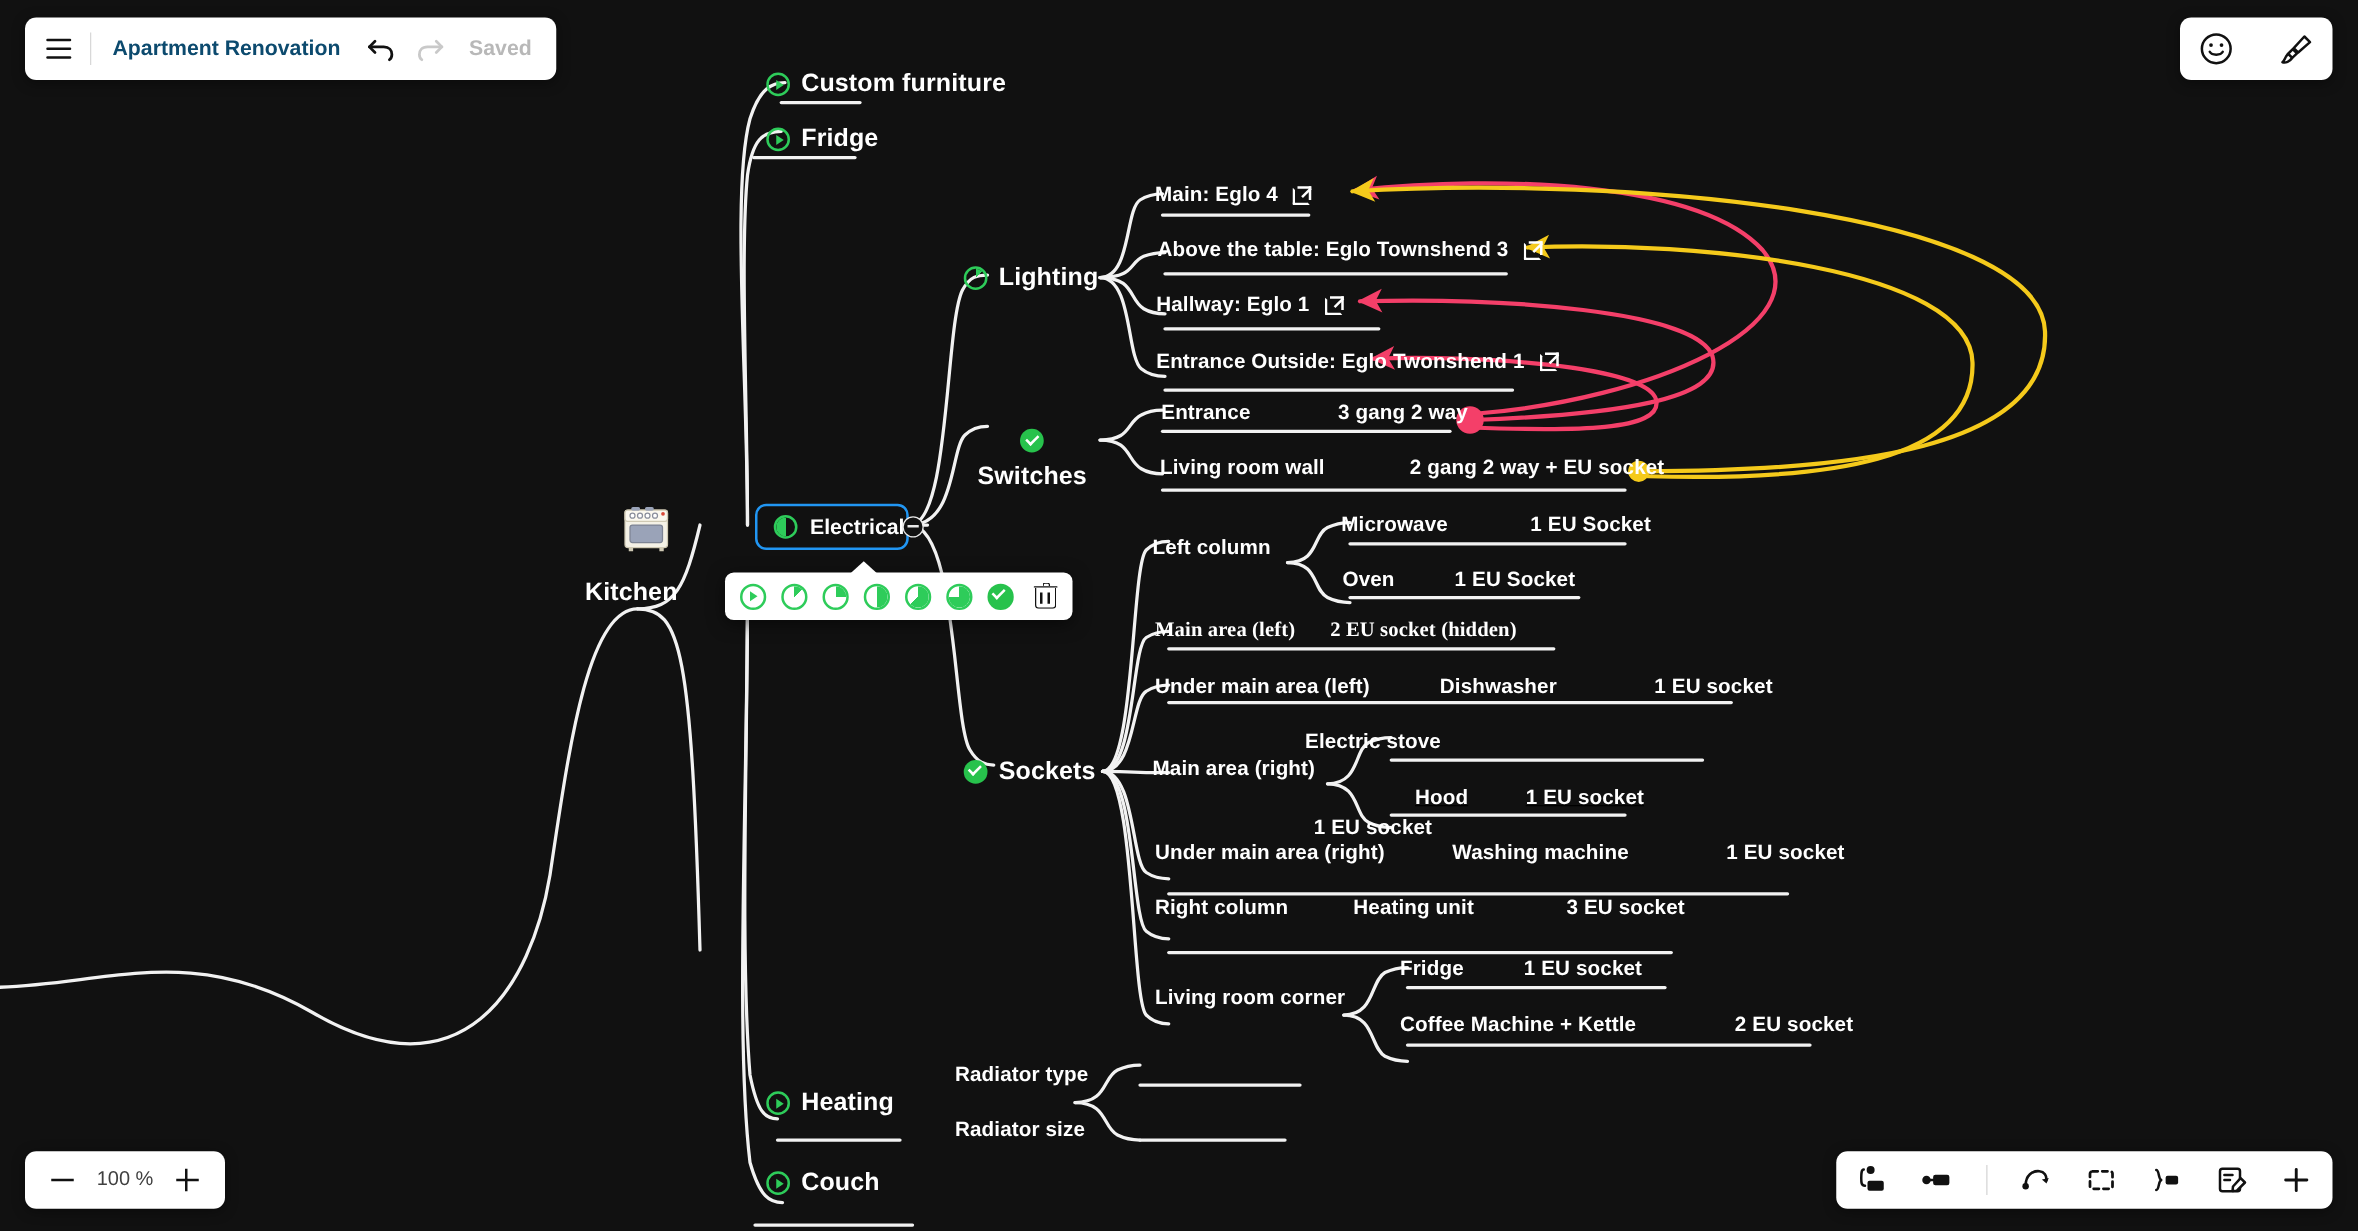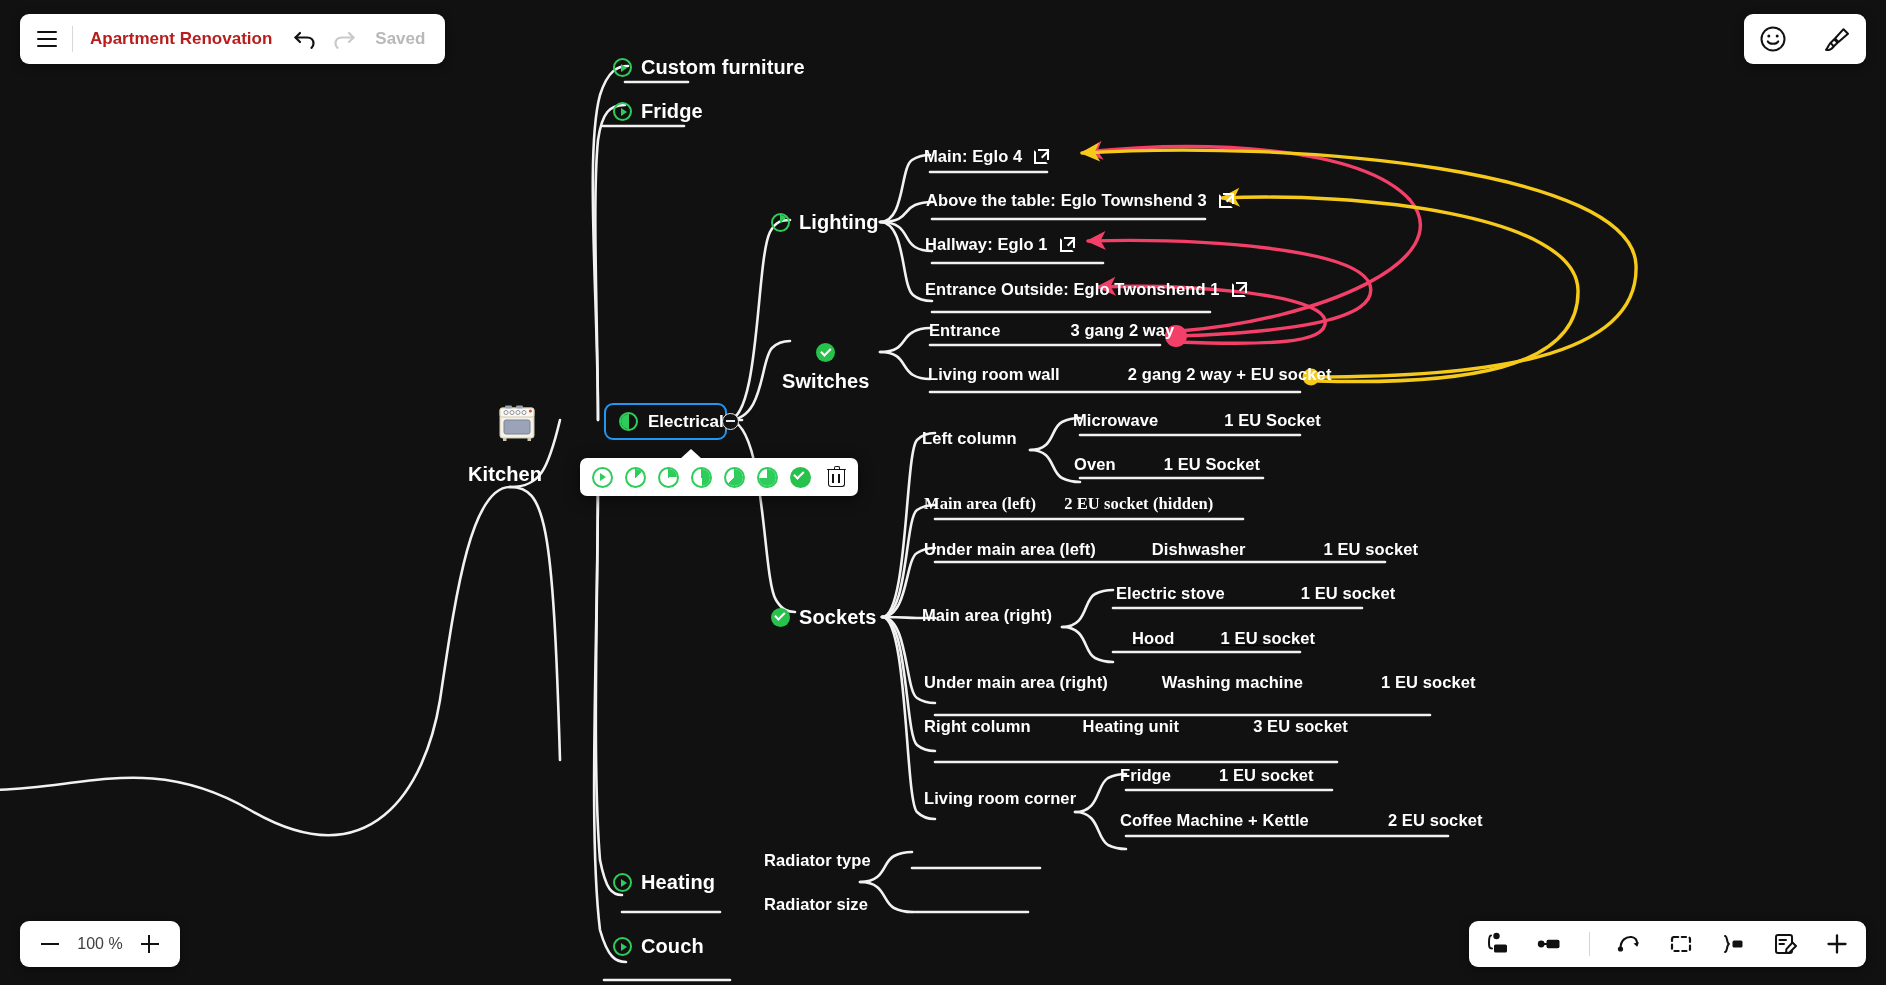--- a/index.html
+++ b/index.html
@@ -63,21 +63,21 @@
   .trash u{position:absolute;top:8px;width:1.7px;height:9px;background:#111;}
   .trash u.a{left:5px;} .trash u.b{left:11.3px;}
 
   
   .toolbar-top{position:absolute;left:20px;top:14px;height:50px;background:#fff;border-radius:9px;
      display:flex;align-items:center;padding:0 6px;box-shadow:0 2px 10px rgba(0,0,0,.4);}
   .hamb{width:42px;height:42px;display:flex;flex-direction:column;justify-content:center;
      align-items:center;gap:4.5px;cursor:pointer;}
   .hamb span{display:block;width:20px;height:2.1px;background:#111;border-radius:2px;}
   .vdiv{width:1px;height:26px;background:#d8d8d8;margin:0 4px;}
-  .doctitle{color:#b91c1c;font-size:17px;font-weight:700;padding:0 13px;white-space:nowrap;}
+  .doctitle{color:#0c4a6e;font-size:17px;font-weight:700;padding:0 13px;white-space:nowrap;}
   .undo,.redo{width:34px;height:34px;position:relative;cursor:pointer;margin:0 3px;}
   .undo svg,.redo svg{position:absolute;left:5px;top:6px;}
   .saved{color:#b8b8b8;font-size:17px;font-weight:700;padding:0 14px 0 10px;}
 
   .toolbar-tr{position:absolute;right:20px;top:14px;height:50px;background:#fff;border-radius:9px;
      display:flex;align-items:center;padding:0 14px;gap:34px;box-shadow:0 2px 10px rgba(0,0,0,.4);}
   .tr-btn{width:30px;height:30px;position:relative;cursor:pointer;}
 
   .zoombar{position:absolute;left:20px;bottom:18px;height:46px;width:160px;background:#fff;border-radius:9px;
      display:flex;align-items:center;justify-content:space-between;padding:0 20px;box-sizing:border-box;
@@ -326,21 +326,21 @@
 
   <div class="node small" style="left:924px;top:541px;gap:56px;">
     <span class="txt">Under main area (left)</span>
     <span class="txt">Dishwasher</span>
     <span class="txt" style="margin-left:22px;">1 EU socket</span>
   </div>
 
   <div class="node small" style="left:922px;top:607px;">
     <span class="txt">Main area (right)</span>
   </div>
-  <div class="node small" style="left:1116px;top:585px;gap:76px;">
+  <div class="node small" style="left:1044px;top:585px;gap:52px;flex-direction:column;">
     <span class="txt">Electric stove</span>
     <span class="txt">1 EU socket</span>
   </div>
   <div class="node small" style="left:1132px;top:630px;gap:46px;text-decoration:underline;">
     <span class="txt">Hood</span>
     <span class="txt">1 EU socket</span>
   </div>
 
   <div class="node small" style="left:924px;top:674px;gap:54px;">
     <span class="txt">Under main area (right)</span>

